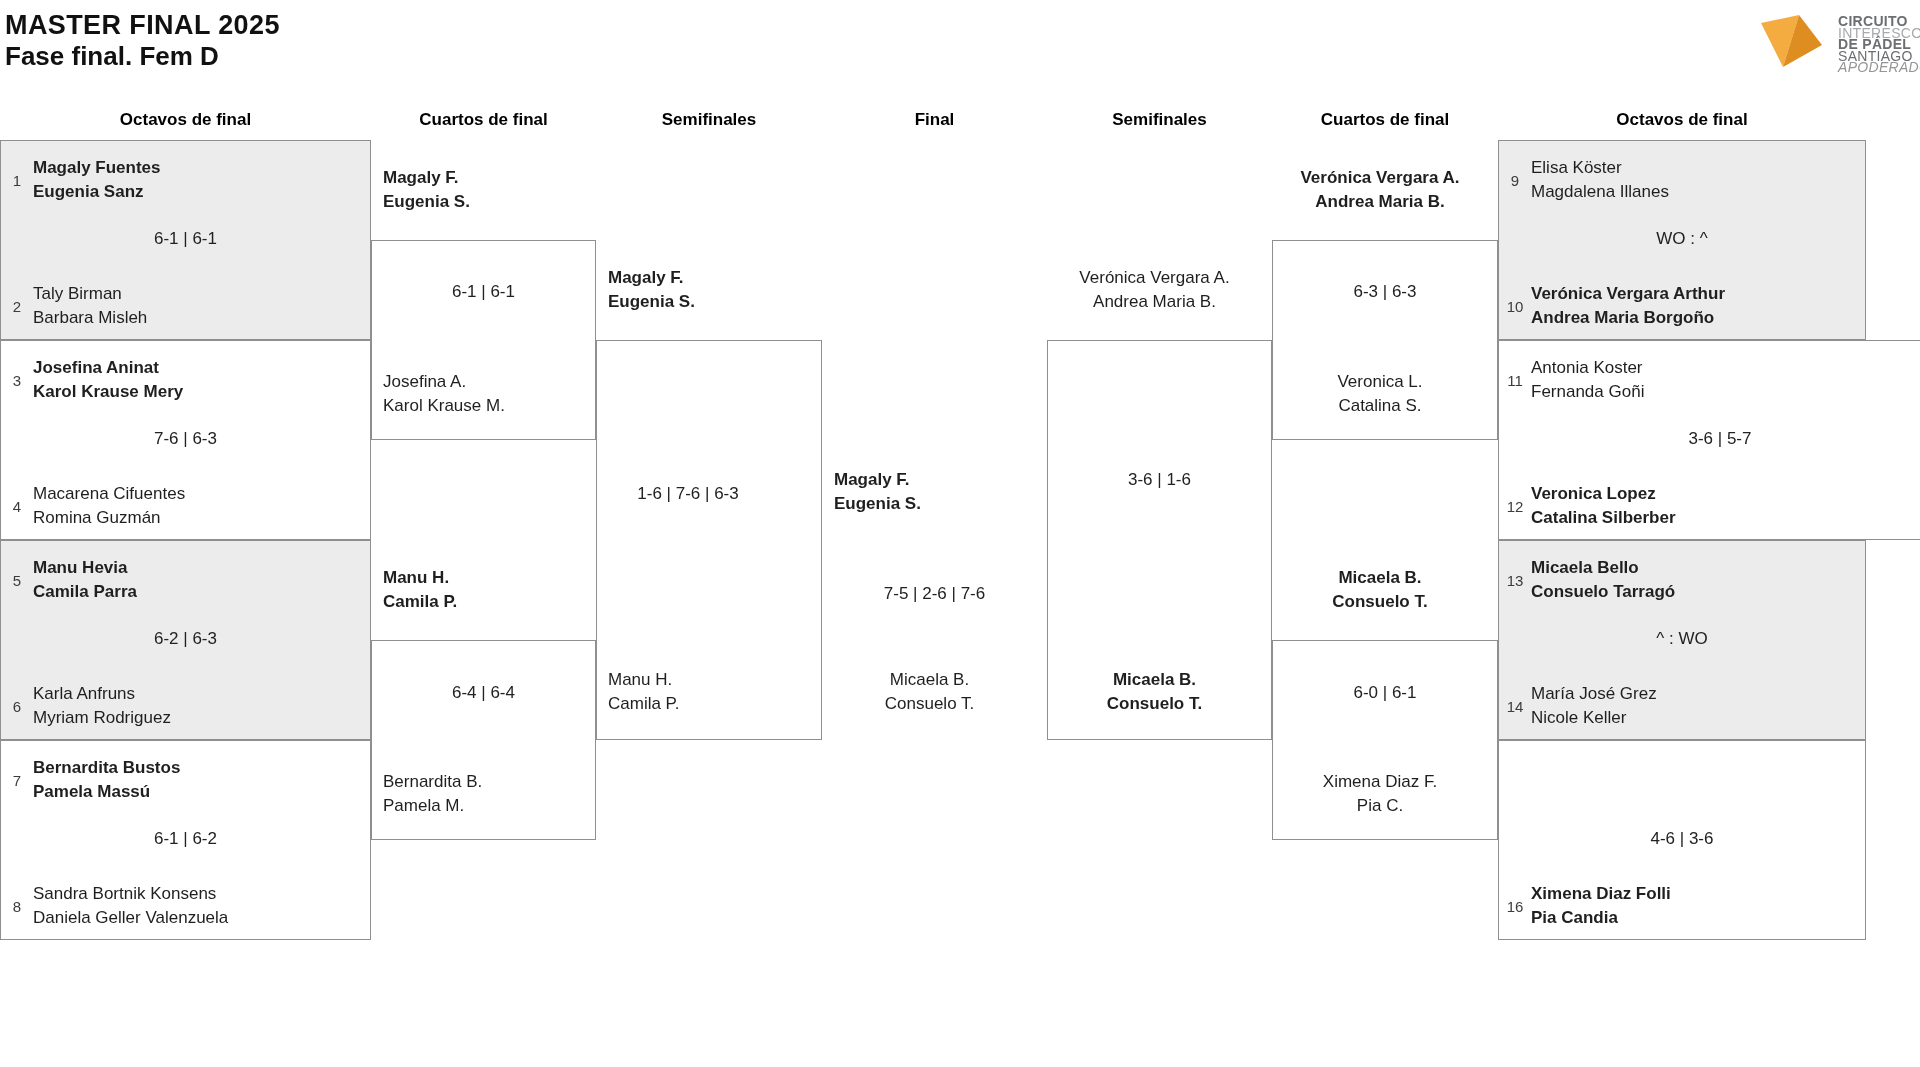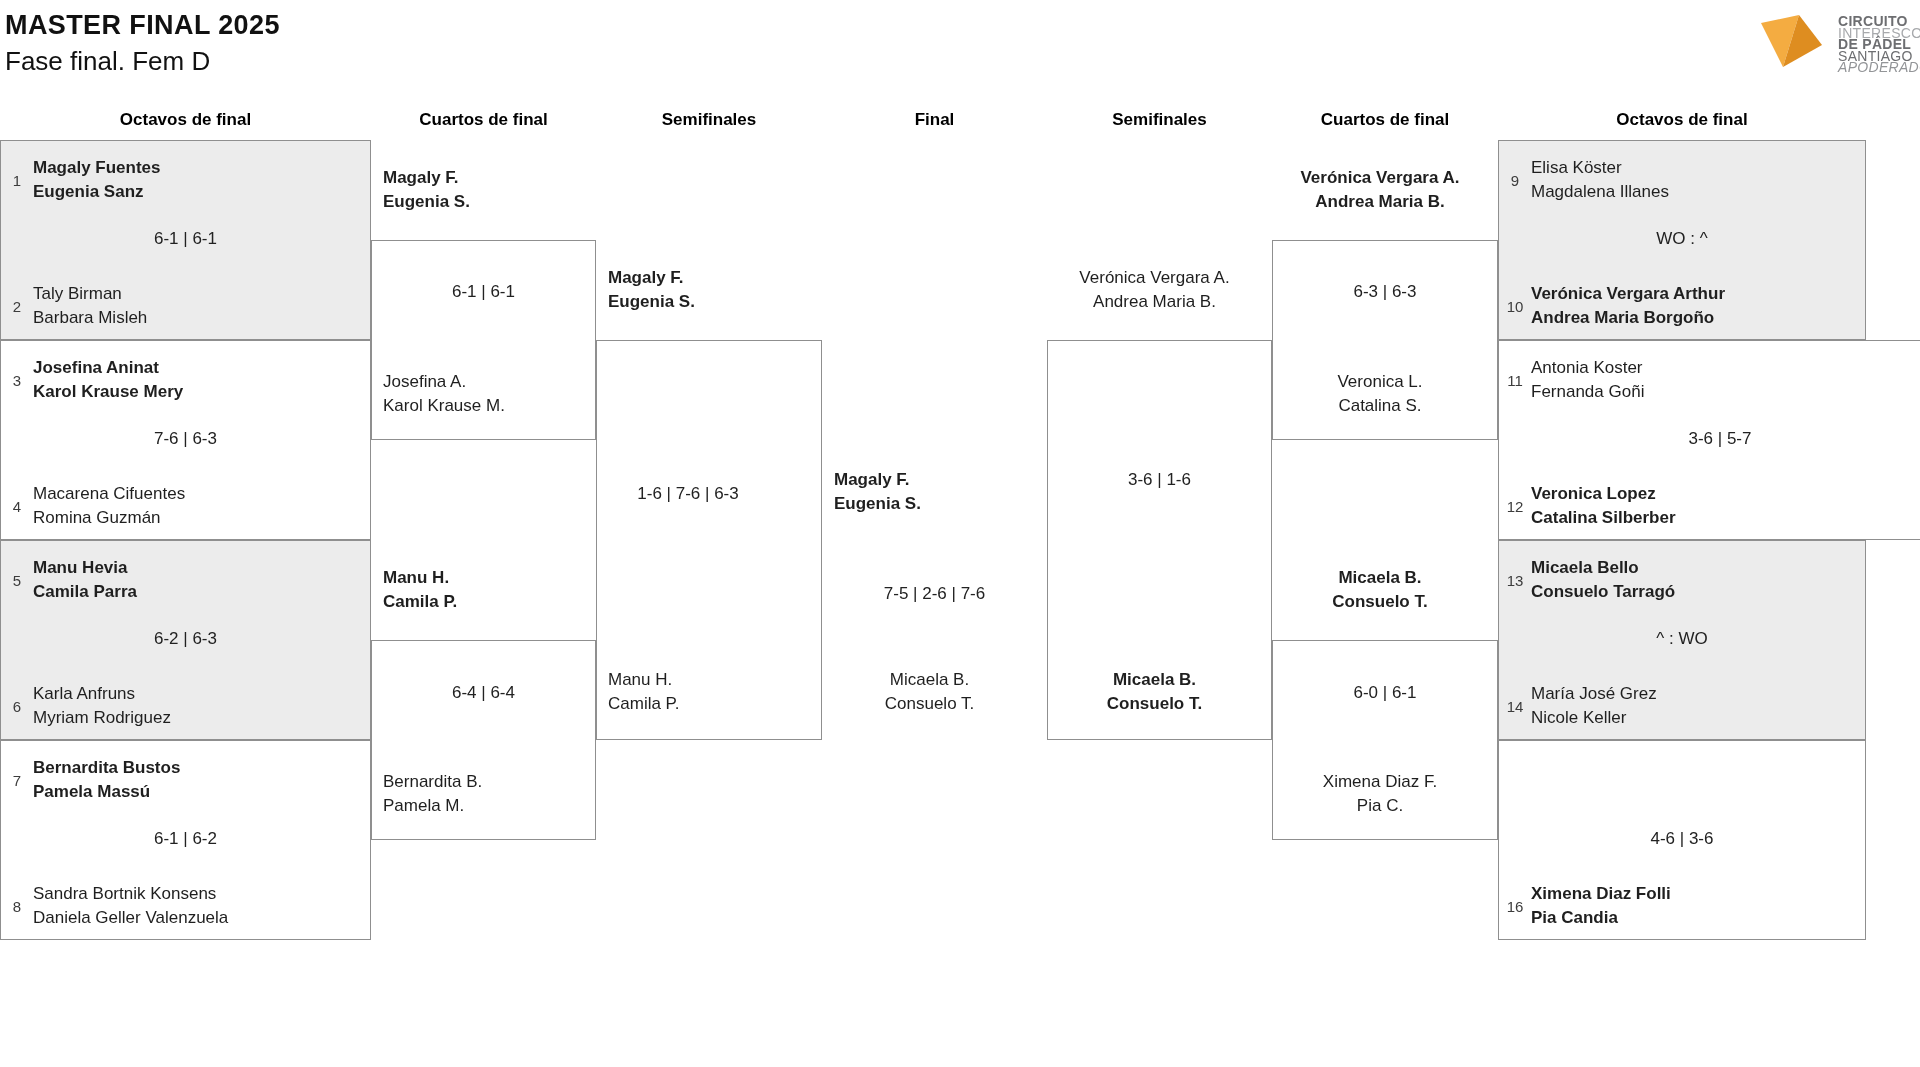--- a/index.html
+++ b/index.html
@@ -2,21 +2,21 @@
 <html><head>
 <meta charset="utf-8">
 <style>
   * { margin:0; padding:0; box-sizing:border-box; }
   html,body { background:#fff; }
   body { font-family:"Liberation Sans", sans-serif; color:#1b1b1b; }
   .page { position:relative; width:1920px; height:1067px; background:#fff; overflow:hidden; }
 
   .hdr { position:absolute; left:5px; top:10px; }
   .title { font-size:27px; font-weight:800; letter-spacing:.4px; color:#111; }
-  .subtitle { font-size:26px; font-weight:400; margin-top:5px; color:#111; }
+  .subtitle { font-size:26px; font-weight:700; color:#111; }
 
   .logo { position:absolute; left:1758px; top:12px; width:160px; height:64px; }
   .logo svg { position:absolute; left:0; top:2px; }
   .logo-text { position:absolute; left:80px; top:4px; font-size:14px; line-height:11.5px; color:#6d6e71; letter-spacing:.3px; white-space:nowrap; }
   .lt-bold { font-weight:700; }
   .lt-light { color:#a7a9ac; font-weight:400; }
   .lt-italic { font-style:italic; color:#939598; }
 
   .round-header { position:absolute; top:110px; text-align:center; font-size:17px; font-weight:700; color:#000; }
 

